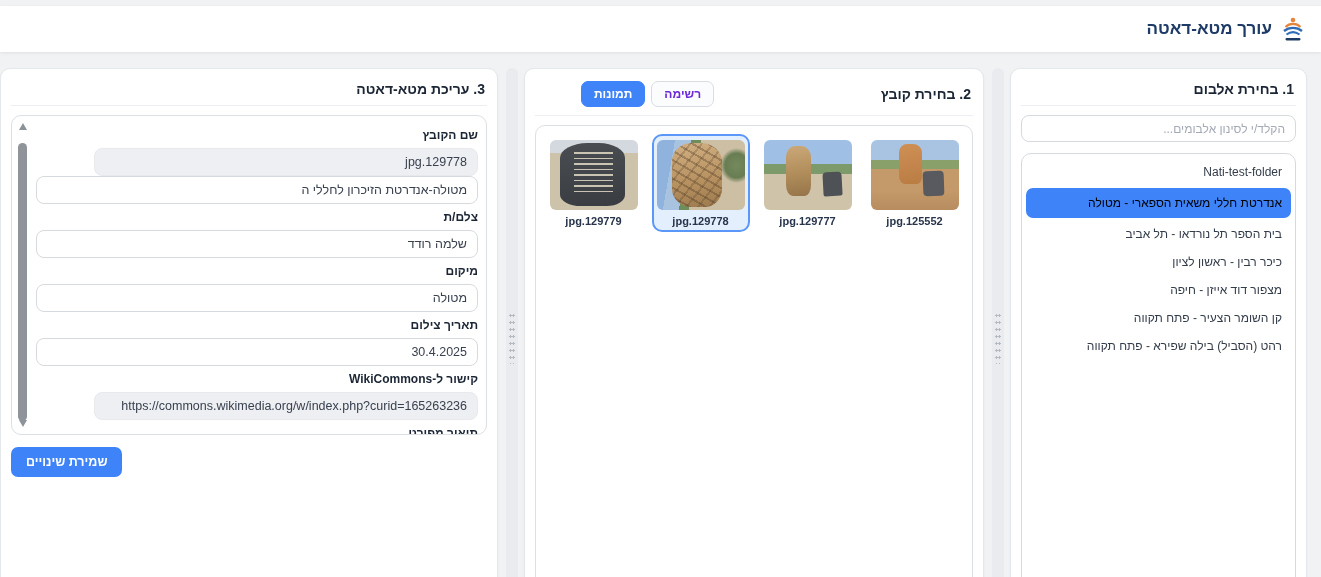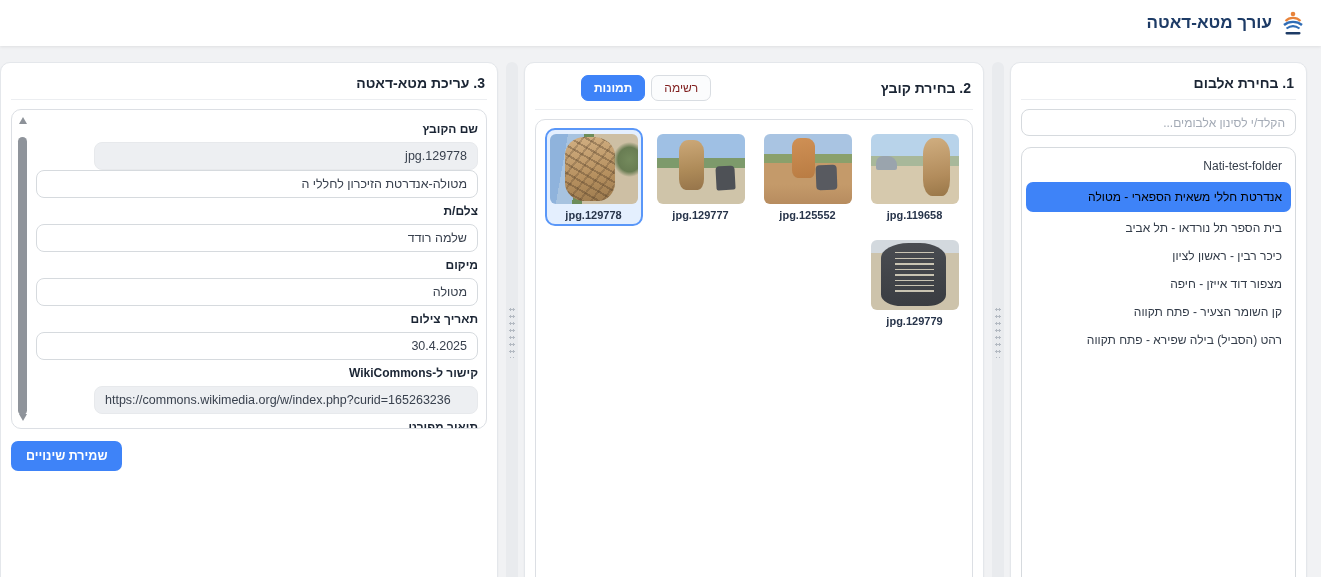--- a/index.html
+++ b/index.html
@@ -1,21 +1,21 @@
 <!DOCTYPE html>
 <html lang="he" dir="rtl"><head>
 <meta charset="utf-8">
 <style>
   * { box-sizing: border-box; }
   html, body { margin:0; padding:0; width:1321px; height:577px; overflow:hidden; }
   body { background:#f1f2f4; font-family:"Liberation Sans", sans-serif; direction:rtl; }
 
   
   .app-header { height:46px; background:#fff; display:flex; align-items:center; gap:9px;
-    padding:0 16px; box-shadow:0 1px 3px rgba(0,0,0,.08); position:relative; z-index:5; }
+    padding:0 16px; box-shadow:0 1px 3px rgba(0,0,0,.08); position:relative; z-index:5;margin-top:6px; }
   .app-title { font-size:17px; font-weight:700; color:#1d3b66; }
   .logo { width:24px; height:27px; display:block; }
 
   
   .main { display:flex; align-items:flex-start; height:531px; padding:16px 14px 0 0; }
   .panel { background:#fff; border:1px solid #e4e7eb; border-radius:10px;
     box-shadow:0 1px 2px rgba(16,24,40,.05); height:540px; padding:8px 10px; display:flex; flex-direction:column; }
   .panel-header { display:flex; align-items:center; justify-content:space-between;
     border-bottom:1px solid #eceef1; padding:4px 2px 8px; margin-bottom:9px; }
   .panel-title { font-size:14px; font-weight:700; color:#1b2534; }
@@ -33,21 +33,21 @@
   .search-input::placeholder { color:#a3aab5; }
   .album-list { margin-top:11px; border:1px solid #d6dade; border-radius:10px; padding:4px;
     flex:1 1 auto; overflow:hidden; }
   .album-item { font-size:12px; color:#333c49; text-align:right; padding:7px 9px; cursor:pointer; border-radius:7px; }
   .album-item.active { background:#3e83f8; color:#000000; margin:2px 0; padding:8px 9px; }
 
   
   .panel-files { width:460px; flex:0 0 auto; }
   .tabs { display:flex; gap:6px; direction:ltr;margin-left:44px; }
   .tab { font-size:12px; padding:5px 12px; border-radius:7px; border:1px solid #d9dde2;
-    background:#fbfcfd; color:#7f1d1d; cursor:pointer; font-family:inherit; }
+    background:#fbfcfd; color:#6d28d9; cursor:pointer; font-family:inherit;font-weight:bold; }
   .tab.active { background:#3e83f8; border-color:#3e83f8; color:#fff; font-weight:700; }
   .files-box { border:1px solid #dcdfe4; border-radius:10px; padding:8px; height:470px; overflow:hidden; }
   .files-grid { display:grid; grid-template-columns:repeat(4, 1fr); gap:8px; justify-items:center; }
   .thumb { border:2px solid transparent; border-radius:10px; padding:4px 3px 3px; text-align:center; cursor:pointer; }
   .thumb.sel { border-color:#5a97f8; background:#e4effe; }
   .thumb-label { margin-top:5px; font-size:11px; font-weight:700; color:#27344a; }
   .thumb-img { width:88px; height:70px; border-radius:6px; position:relative; overflow:hidden;
     background:linear-gradient(180deg,#a3c3e6 0%,#cfdeed 45%,#c6b294 60%,#bba888 100%); }
   .thumb-img::before, .thumb-img::after { content:""; position:absolute; }
   
@@ -84,21 +84,21 @@
   
   .panel-meta { flex:1 1 auto; margin-left:0; }
   .form-box { position:relative; border:1px solid #dcdfe4; border-radius:10px;
     height:320px; overflow:hidden; padding:6px 8px 8px 24px; }
   .field-label { display:block; font-size:12px; font-weight:700; color:#1b2534; margin:6px 0 6px; text-align:right; }
   .text-input { width:100%; height:28px; border:1px solid #d6dade; border-radius:8px; padding:0 10px;
     font-size:12.5px; color:#39414e; font-family:inherit; outline:none; background:#fff; }
   .readonly { background:#edeff2; border:1px solid #e7e9ec; border-radius:8px; height:28px; line-height:26px;
     padding:0 10px; margin-left:58px; font-size:12.5px; color:#39414e; text-align:right;
     white-space:nowrap; overflow:hidden; }
-  .readonly.url { direction:ltr; text-align:left; }
+  .readonly.url { direction:ltr; text-align:right; }
   .desc-area { width:100%; height:78px; border:1px solid #d6dade; border-radius:8px; padding:7px 10px;
     font-family:inherit; font-size:12.5px; line-height:1.8; color:#39414e; resize:none; outline:none; }
   .resize-corner { position:absolute; width:9px; height:9px; margin-top:-17px; margin-right:6px; float:left; margin-left:8px;
     background:repeating-linear-gradient(45deg, transparent 0 2px, #a7adb5 2px 3px, transparent 3px 5px); }
   .save-row { text-align:left; margin-top:12px; }
   .save-btn { background:#3e83f8; color:#fff; border:none; border-radius:7px; padding:8px 15px;
     font-size:12.5px; font-weight:700; font-family:inherit; cursor:pointer; }
 
   
   .vscroll { position:absolute; left:3px; top:3px; bottom:3px; width:15px; display:flex;
@@ -157,24 +157,20 @@
     <div class="panel-header">
       <div class="panel-title">2. בחירת קובץ</div>
       <div class="tabs">
         <button class="tab active">תמונות</button>
         <button class="tab">רשימה</button>
       </div>
     </div>
     <div class="files-box">
       <div class="files-grid">
 
-          <div class="thumb">
-            <div class="thumb-img v1"></div>
-            <div class="thumb-label">119658.jpg</div>
-          </div>
 
           <div class="thumb">
             <div class="thumb-img v2"></div>
             <div class="thumb-label">125552.jpg</div>
           </div>
 
           <div class="thumb">
             <div class="thumb-img v3"></div>
             <div class="thumb-label">129777.jpg</div>
           </div>

